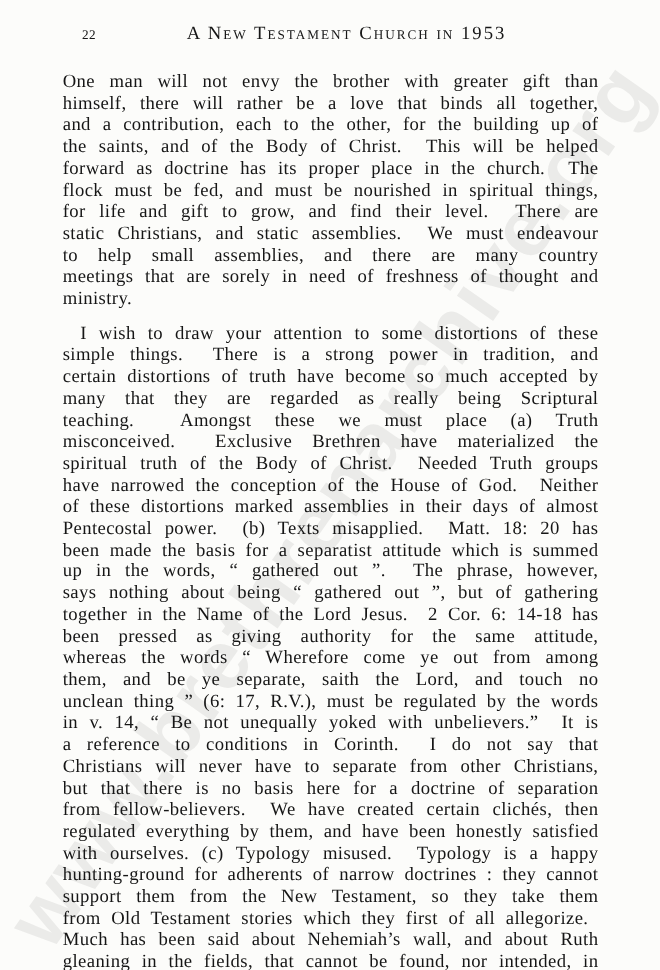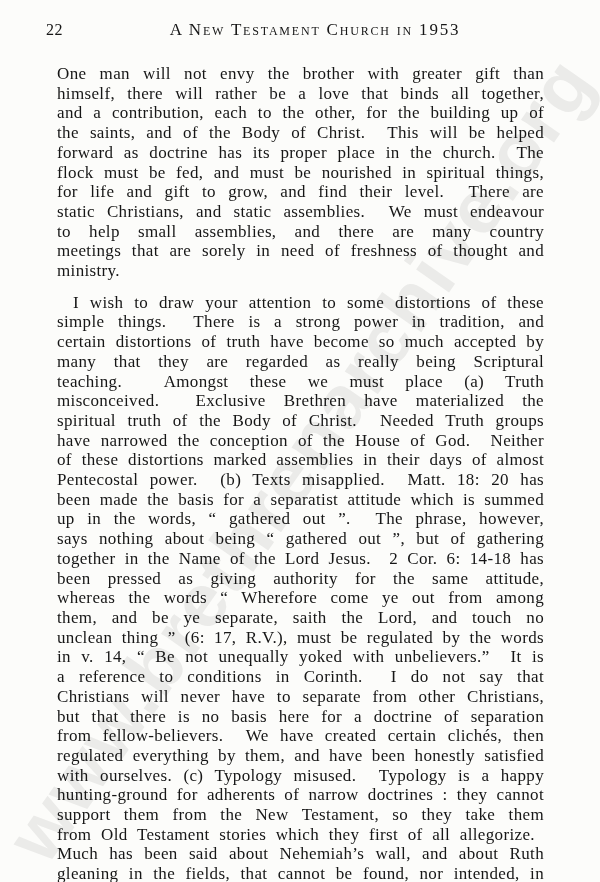--- a/index.html
+++ b/index.html
@@ -35,22 +35,23 @@
   .header {
     position: absolute;
     top: 20px;
     left: 46px;
     right: 46px;
     display: flex;
     align-items: baseline;
   }
   .page-number {
     width: 70px;
-    font-size: 16px;
+    font-size: 12px;
     letter-spacing: 0.5px;
+    text-align: center;
   }
   .running-title {
     flex: 1;
     text-align: center;
     font-variant: small-caps;
     font-size: 17px;
     letter-spacing: 1.8px;
     padding-right: 40px;
   }
   .text-block {

